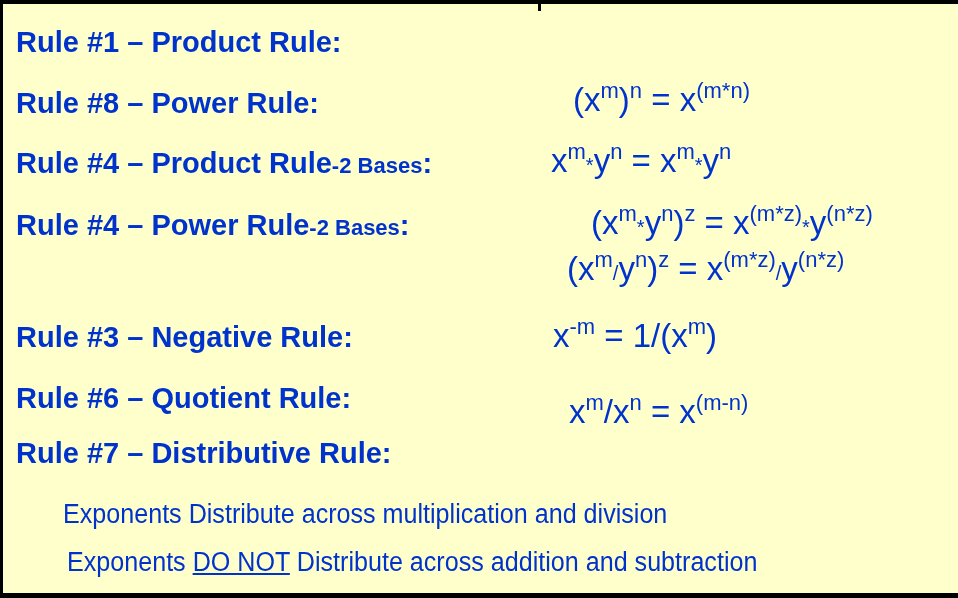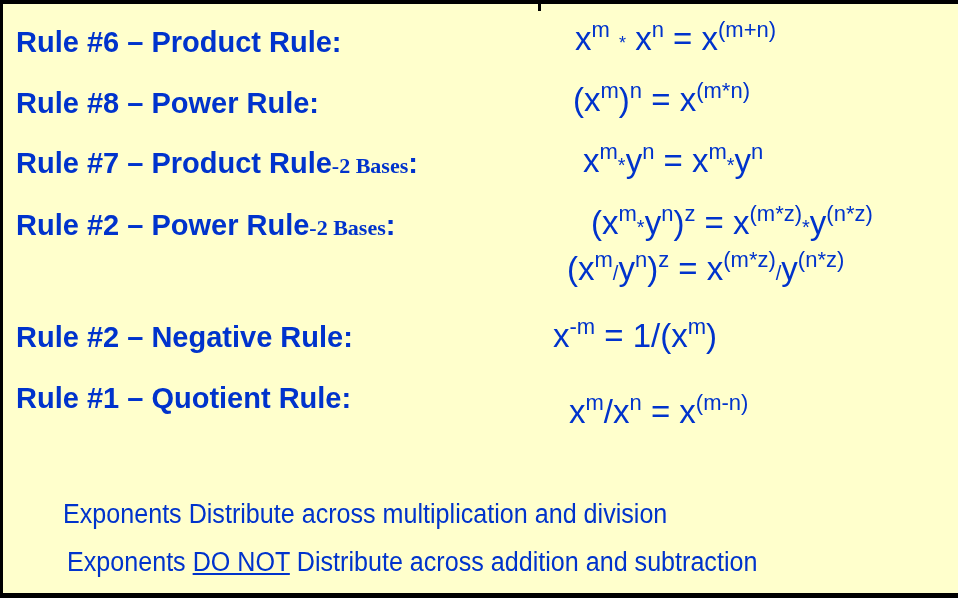--- a/index.html
+++ b/index.html
@@ -16,74 +16,72 @@
     border-top: 4px solid #000;
     border-left: 3px solid #000;
     border-bottom: 5px solid #000;
     background: #ffffcc;
   }
   .tick { position: absolute; left: 535px; top: 0; width: 3px; height: 7px; background: #000; }
   .rule-label {
     position: absolute; left: 13px;
     font-weight: bold; font-size: 29px; line-height: 34px; white-space: nowrap;
   }
-  .rule-label .small { font-size: 22px; font-family: Liberation Serif, serif; }
+  .rule-label .small { font-size: 22px; }
   .formula {
     position: absolute; font-size: 33px; line-height: 40px; white-space: nowrap;
   }
   .formula sup { font-size: 22px; vertical-align: 13px; line-height: 0; }
   .formula .op { font-size: 18px; vertical-align: 1px; }
   .formula .subop { font-size: 20px; vertical-align: 0px; }
   .note {
     position: absolute; font-size: 27px; line-height: 32px; white-space: nowrap;
     transform: scaleX(0.93); transform-origin: left center;
   }
   .note u { text-decoration: underline; }
 </style>
 </head>
 <body>
 
 <div class="frame">
   <div class="tick"></div>
 
-  <div class="rule-label" style="top:21px">Rule #6 – Product Rule:</div>
-  <div class="formula" style="left:572px;top:15px">
-    <span>x</span><sup>m</sup> <span class="op">*</span> <span>x</span><sup>n</sup><span> = </span><span>x</span><sup>(m+n)</sup>
-  </div>
+  <div class="rule-label" style="top:21px">Rule #1 – Product Rule:</div>
 
   <div class="rule-label" style="top:82px">Rule #8 – Power Rule:</div>
   <div class="formula" style="left:570px;top:76px">
     <span>(</span><span>x</span><sup>m</sup><span>)</span><sup>n</sup><span> = </span><span>x</span><sup>(m*n)</sup>
   </div>
 
   <div class="rule-label" style="top:142px">
-    <span>Rule #7 – Product Rule</span><span class="small">-2 Bases</span><span>:</span>
+    <span>Rule #4 – Product Rule</span><span class="small">-2 Bases</span><span>:</span>
   </div>
-  <div class="formula" style="left:580px;top:137px">
+  <div class="formula" style="left:548px;top:137px">
     <span>x</span><sup>m</sup><span class="subop">*</span><span>y</span><sup>n</sup><span> = </span><span>x</span><sup>m</sup><span class="subop">*</span><span>y</span><sup>n</sup>
   </div>
 
   <div class="rule-label" style="top:204px">
-    <span>Rule #2 – Power Rule</span><span class="small">-2 Bases</span><span>:</span>
+    <span>Rule #4 – Power Rule</span><span class="small">-2 Bases</span><span>:</span>
   </div>
   <div class="formula" style="left:588px;top:199px">
     <span>(</span><span>x</span><sup>m</sup><span class="subop">*</span><span>y</span><sup>n</sup><span>)</span><sup>z</sup><span> = </span><span>x</span><sup>(m*z)</sup><span class="subop">*</span><span>y</span><sup>(n*z)</sup>
   </div>
   <div class="formula" style="left:564px;top:245px">
     <span>(</span><span>x</span><sup>m</sup><span class="subop">/</span><span>y</span><sup>n</sup><span>)</span><sup>z</sup><span> = </span><span>x</span><sup>(m*z)</sup><span class="subop">/</span><span>y</span><sup>(n*z)</sup>
   </div>
 
-  <div class="rule-label" style="top:316px">Rule #2 – Negative Rule:</div>
+  <div class="rule-label" style="top:316px">Rule #3 – Negative Rule:</div>
   <div class="formula" style="left:550px;top:312px">
     <span>x</span><sup>-m</sup><span> = </span><span>1/(</span><span>x</span><sup>m</sup><span>)</span>
   </div>
 
-  <div class="rule-label" style="top:377px">Rule #1 – Quotient Rule:</div>
+  <div class="rule-label" style="top:377px">Rule #6 – Quotient Rule:</div>
   <div class="formula" style="left:566px;top:388px">
     <span>x</span><sup>m</sup><span>/</span><span>x</span><sup>n</sup><span> = </span><span>x</span><sup>(m-n)</sup>
   </div>
 
+  <div class="rule-label" style="top:432px">Rule #7 – Distributive Rule:</div>
 
   <div class="note" style="left:60px;top:494px">Exponents Distribute across multiplication and division</div>
   <div class="note" style="left:64px;top:542px">
     <span>Exponents </span><u>DO NOT</u><span> Distribute across addition and subtraction</span>
   </div>
 </div>
 
 </body></html>

